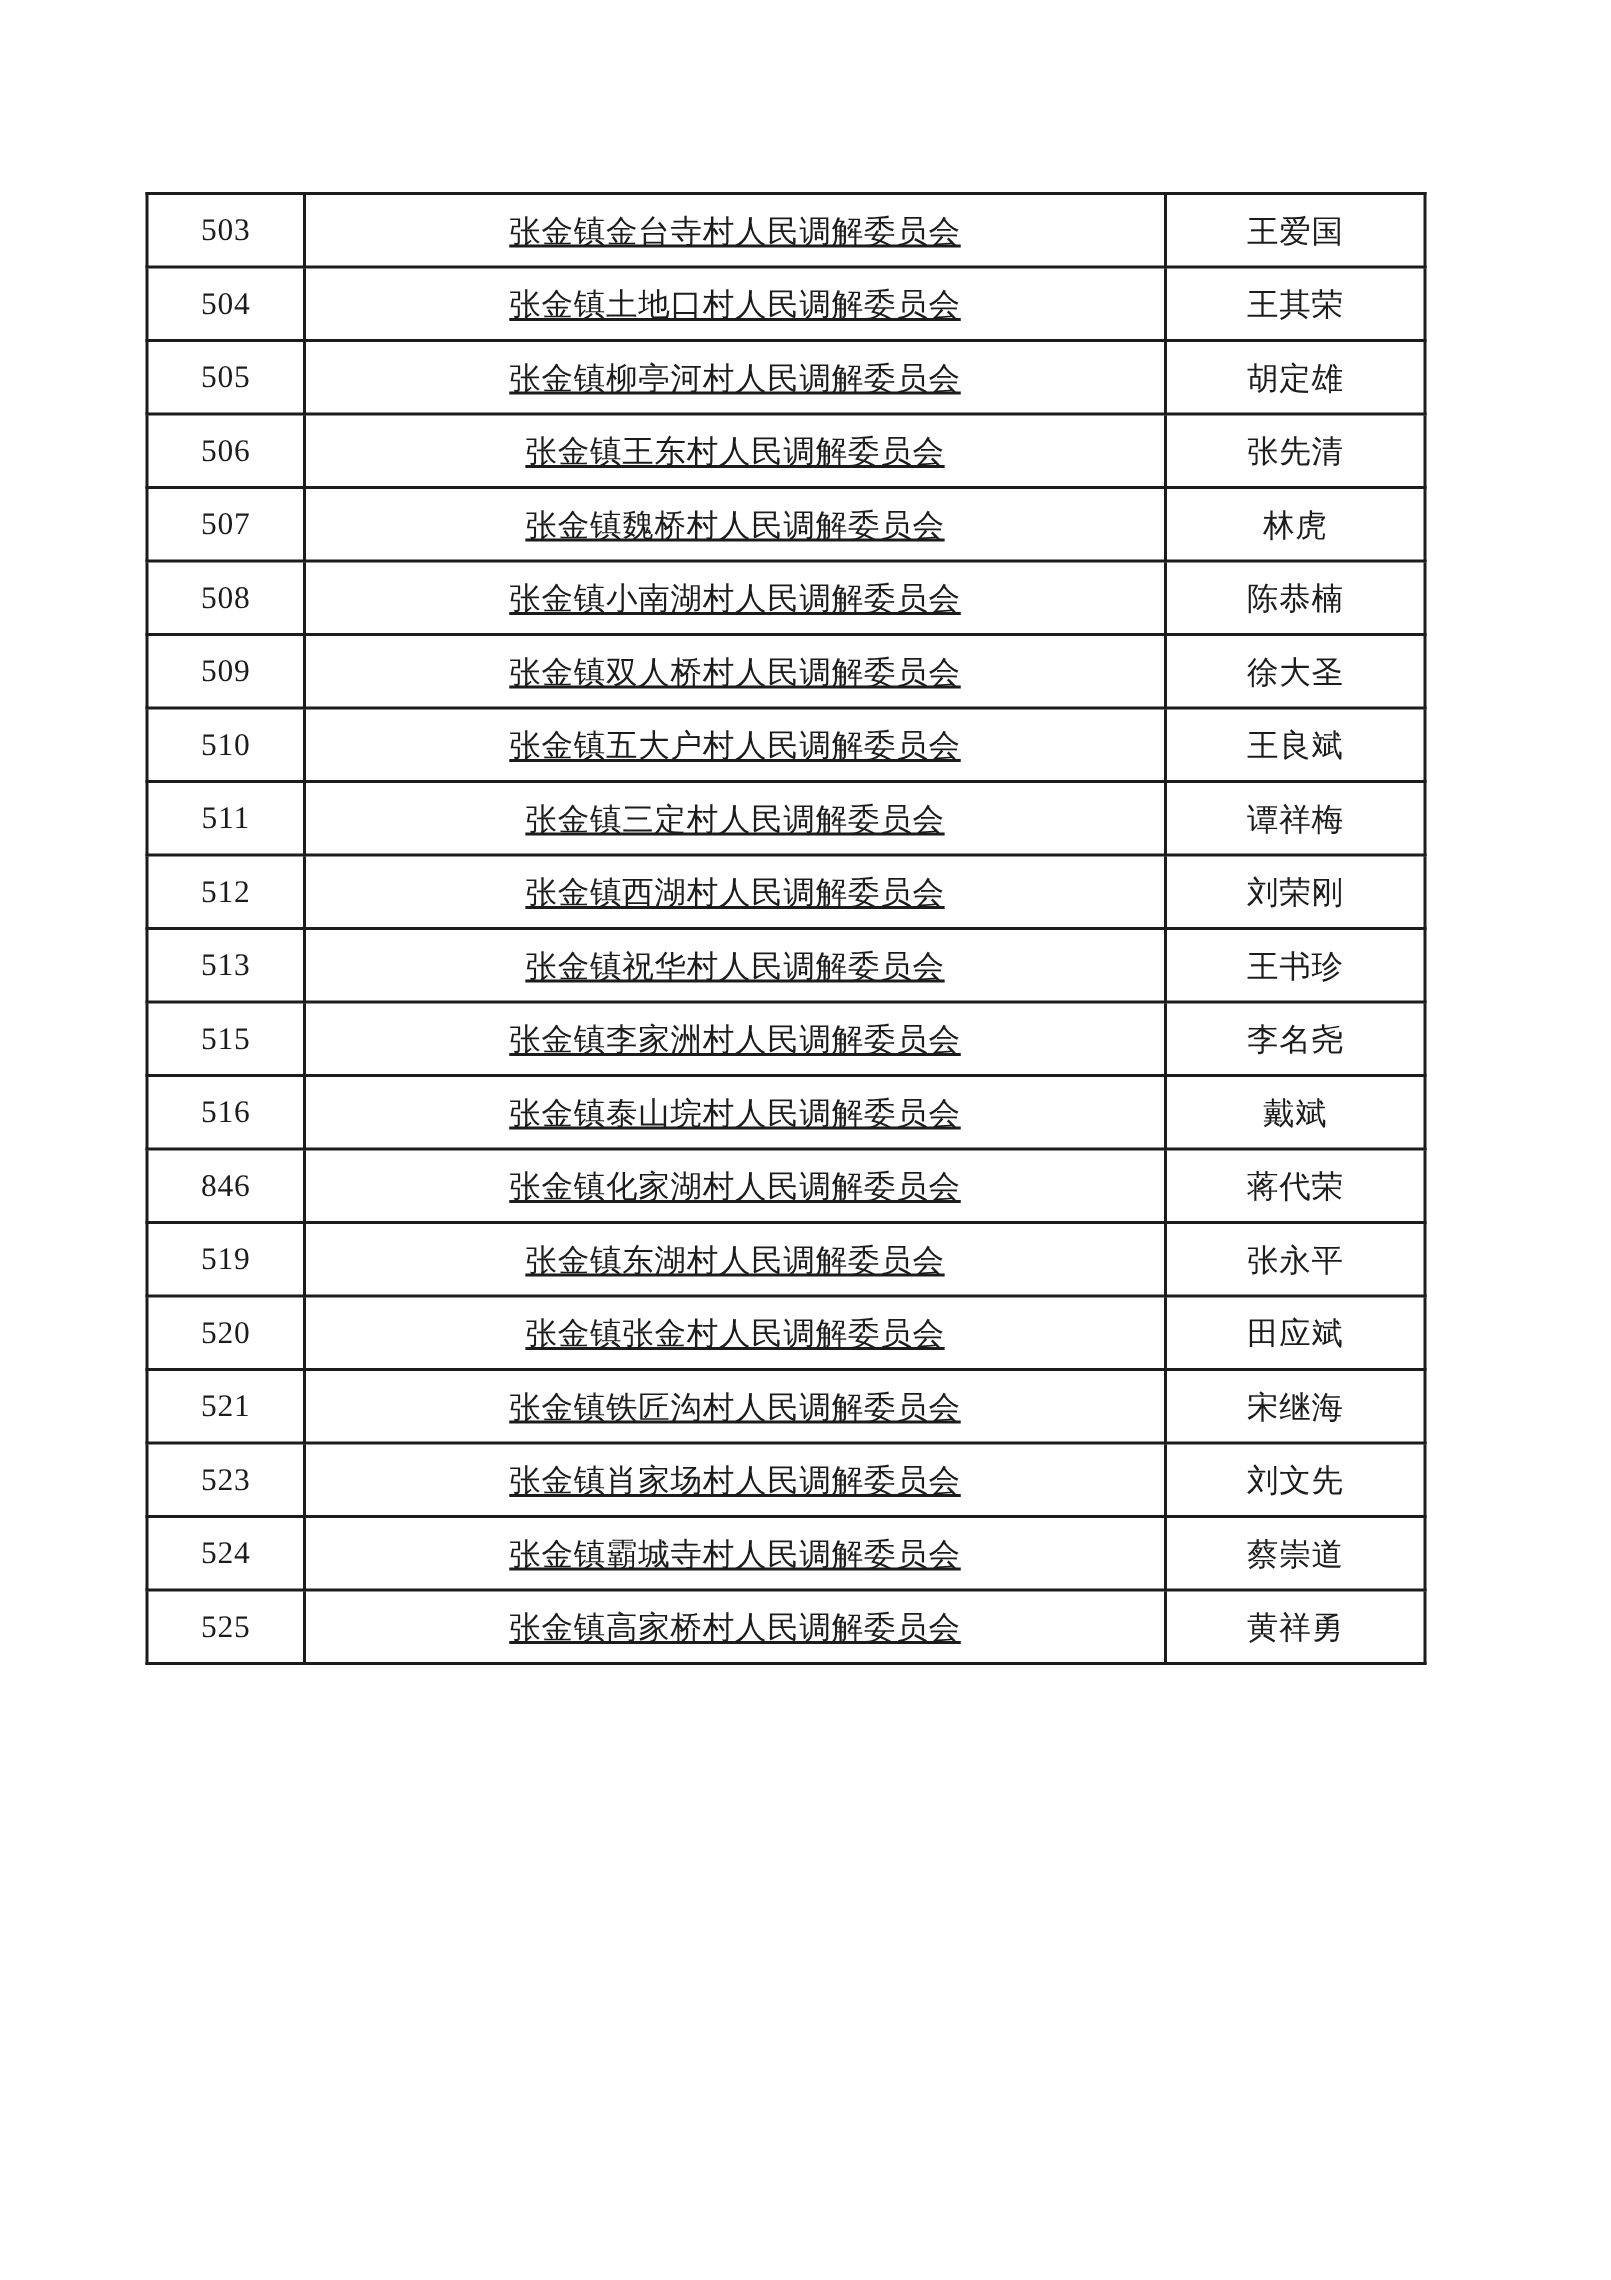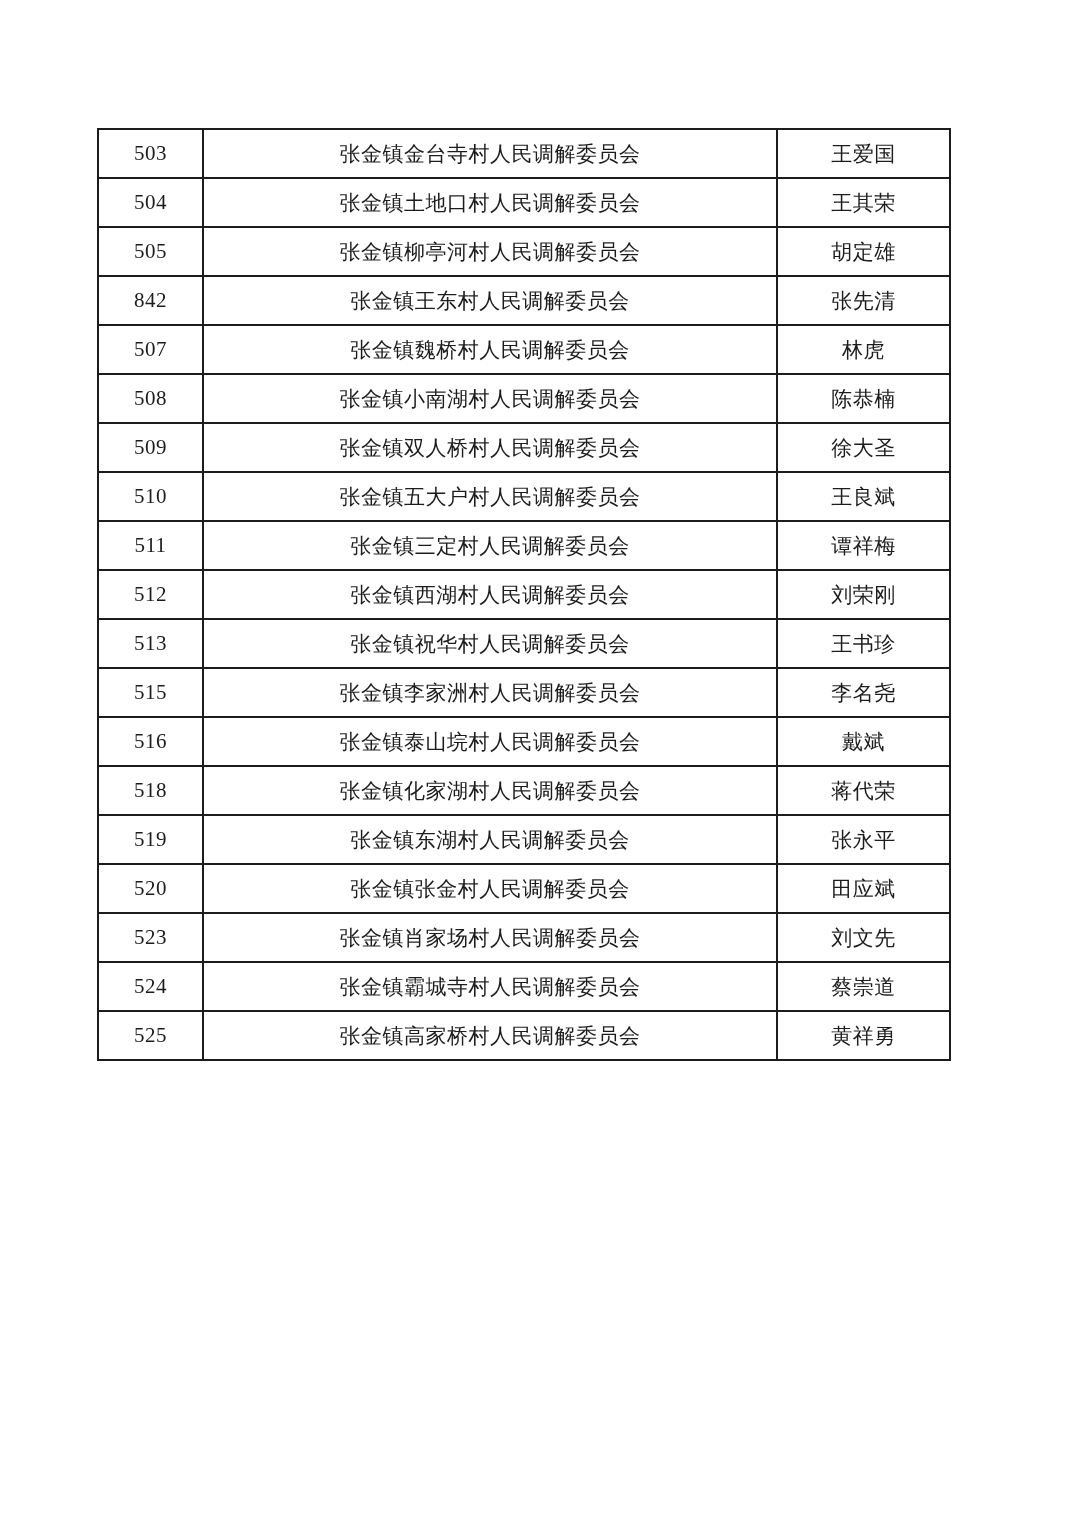--- a/index.html
+++ b/index.html
@@ -30,21 +30,21 @@
     text-align: center;
     vertical-align: middle;
     font-size: 21px;
     color: #1c1c1c;
     padding: 0;
     letter-spacing: 0.5px;
     white-space: nowrap;
     overflow: hidden;
   }
   td.col-no   { width: 103px; font-size: 20px; letter-spacing: 0; }
-  td.col-org  { width: 572px; }
+  td.col-org  { width: 572px; text-decoration: underline; }
   td.col-person { width: 171px; font-family: Liberation Serif, serif; }
 </style>
 </head>
 <body>
 
 <div class="page">
   <table class="roster">
     <tbody>
         <tr>
     <td class="col-no">503</td>
@@ -55,21 +55,21 @@
     <td class="col-no">504</td>
     <td class="col-org">张金镇土地口村人民调解委员会</td>
     <td class="col-person">王其荣</td>
   </tr>
         <tr>
     <td class="col-no">505</td>
     <td class="col-org">张金镇柳亭河村人民调解委员会</td>
     <td class="col-person">胡定雄</td>
   </tr>
         <tr>
-    <td class="col-no">842</td>
+    <td class="col-no">506</td>
     <td class="col-org">张金镇王东村人民调解委员会</td>
     <td class="col-person">张先清</td>
   </tr>
         <tr>
     <td class="col-no">507</td>
     <td class="col-org">张金镇魏桥村人民调解委员会</td>
     <td class="col-person">林虎</td>
   </tr>
         <tr>
     <td class="col-no">508</td>
@@ -105,33 +105,38 @@
     <td class="col-no">515</td>
     <td class="col-org">张金镇李家洲村人民调解委员会</td>
     <td class="col-person">李名尧</td>
   </tr>
         <tr>
     <td class="col-no">516</td>
     <td class="col-org">张金镇泰山垸村人民调解委员会</td>
     <td class="col-person">戴斌</td>
   </tr>
         <tr>
-    <td class="col-no">518</td>
+    <td class="col-no">846</td>
     <td class="col-org">张金镇化家湖村人民调解委员会</td>
     <td class="col-person">蒋代荣</td>
   </tr>
         <tr>
     <td class="col-no">519</td>
     <td class="col-org">张金镇东湖村人民调解委员会</td>
     <td class="col-person">张永平</td>
   </tr>
         <tr>
     <td class="col-no">520</td>
     <td class="col-org">张金镇张金村人民调解委员会</td>
     <td class="col-person">田应斌</td>
+  </tr>
+        <tr>
+    <td class="col-no">521</td>
+    <td class="col-org">张金镇铁匠沟村人民调解委员会</td>
+    <td class="col-person">宋继海</td>
   </tr>
         <tr>
     <td class="col-no">523</td>
     <td class="col-org">张金镇肖家场村人民调解委员会</td>
     <td class="col-person">刘文先</td>
   </tr>
         <tr>
     <td class="col-no">524</td>
     <td class="col-org">张金镇霸城寺村人民调解委员会</td>
     <td class="col-person">蔡崇道</td>

